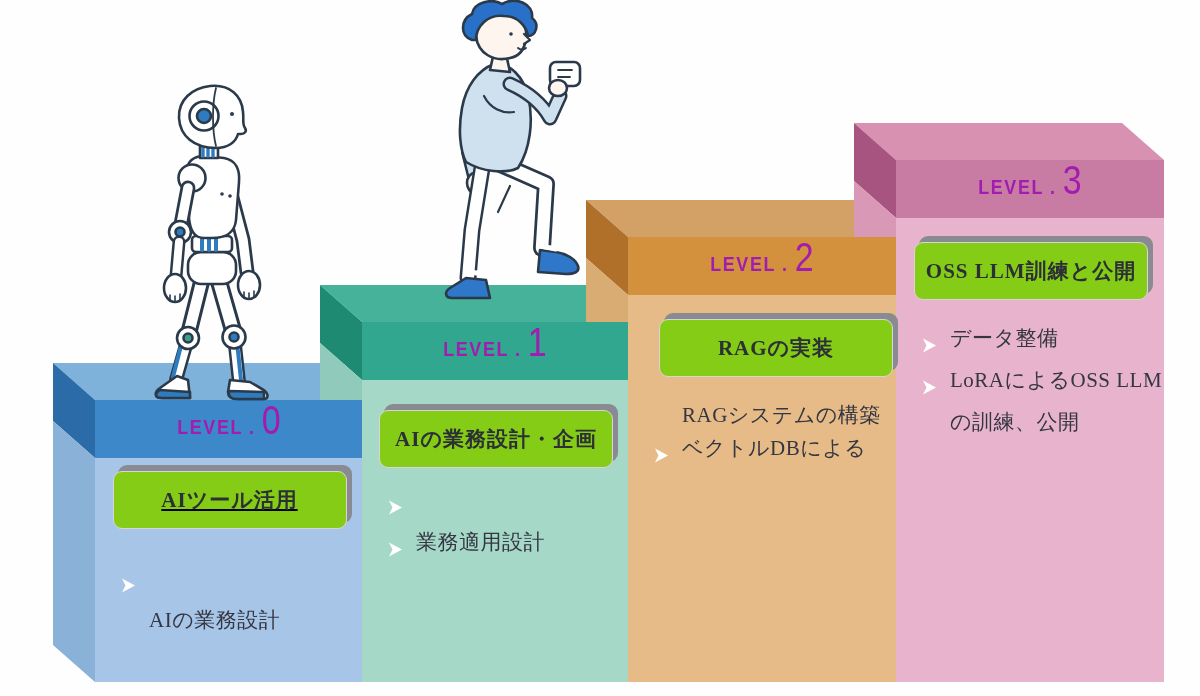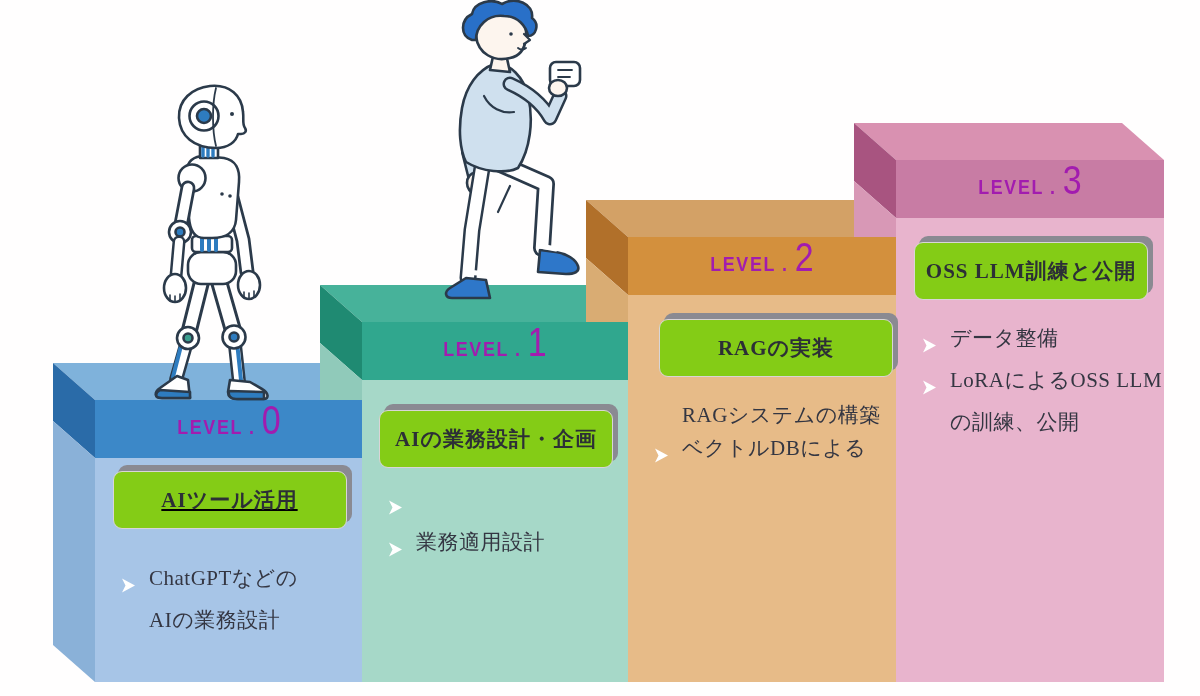--- a/index.html
+++ b/index.html
@@ -76,21 +76,20 @@
         </span>
       </div>
       <div class="title-box" style="left: 17.5px; top: 71px; width: 232px; height: 56px; text-decoration: underline;">
         <span class="title-text">AIツール活用</span>
       </div>
       <ul class="bullets" style="left: 27px; top: 162px;">
           <li class="bullet-line">
             <span class="arrow-cell"><svg width="14" height="15" viewBox="0 0 14 15">
                 <path d="M0,0.5 L13,7.5 L0,14.5 L3.5,7.5 Z" fill="#ffffff"></path>
               </svg></span>
-            <span class="bullet-text">ChatGPTなどの</span>
           </li>
           <li class="bullet-line">
             <span class="arrow-cell"></span>
             <span class="bullet-text">AIの業務設計</span>
           </li>
         </ul>
     </div>
 
     <div class="level-front" style="left: 362px; top: 322px; width: 266px; height: 360px;">
       <div class="band" style="height: 58px;">

